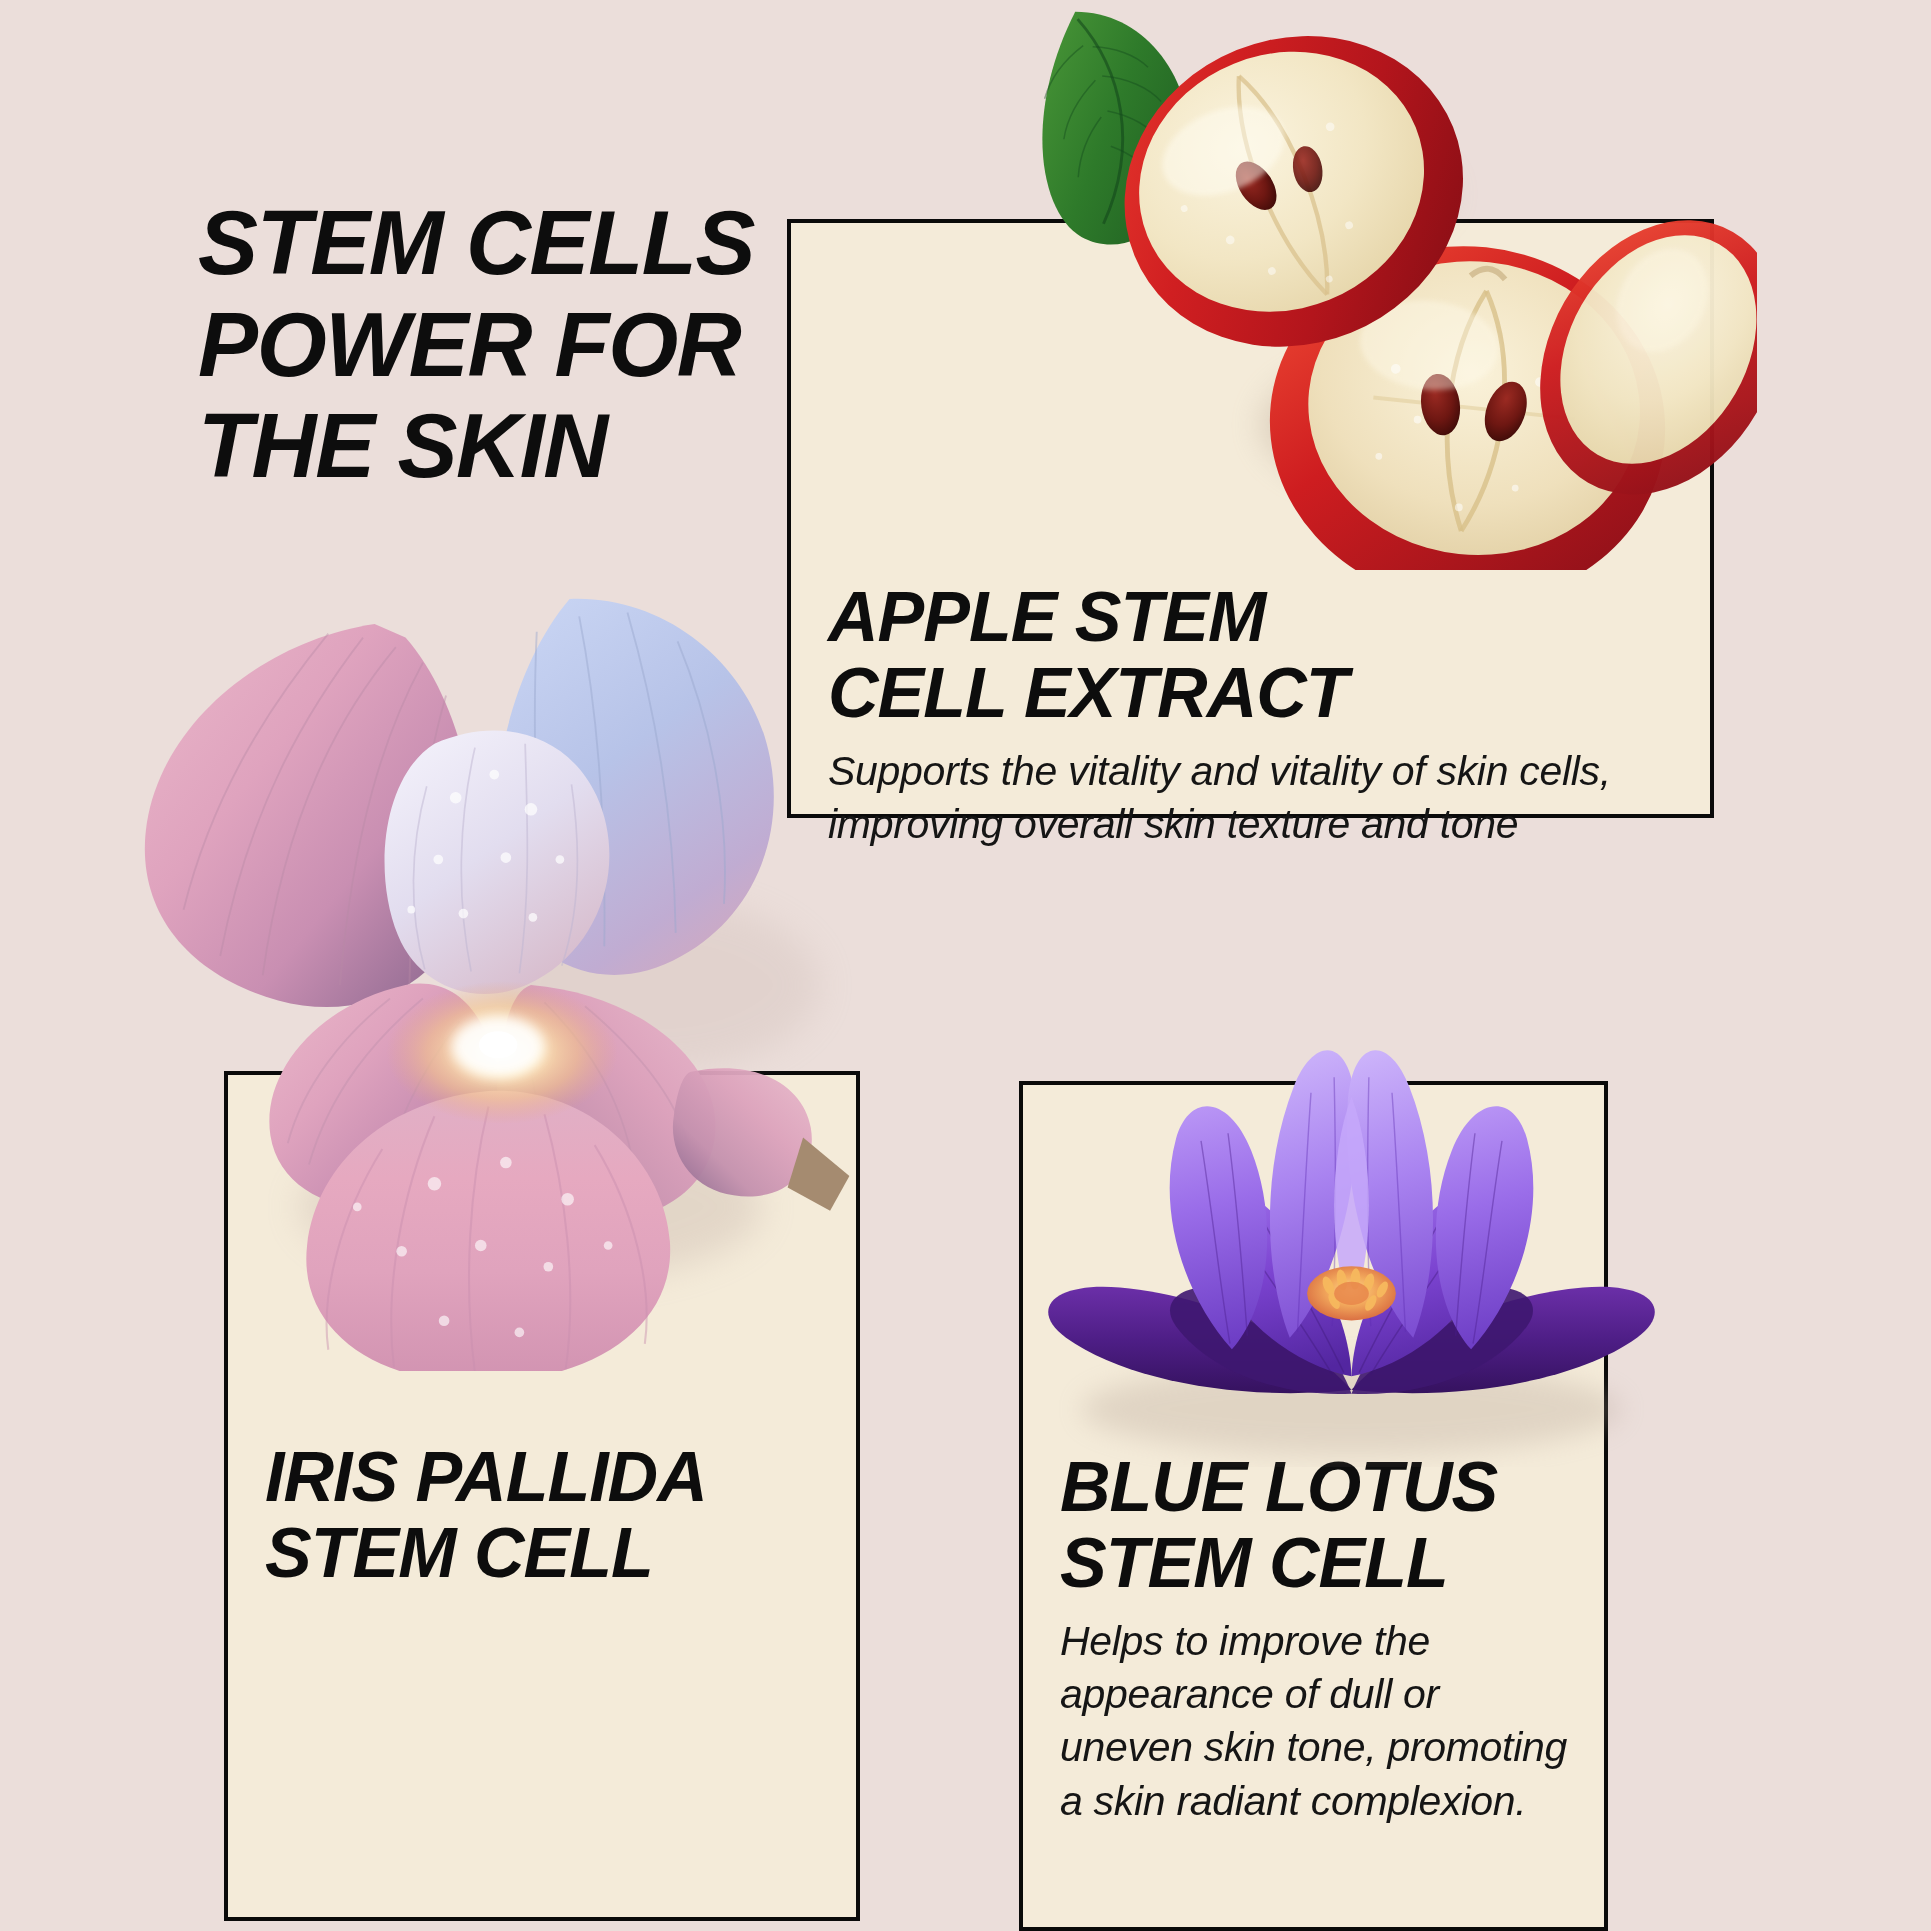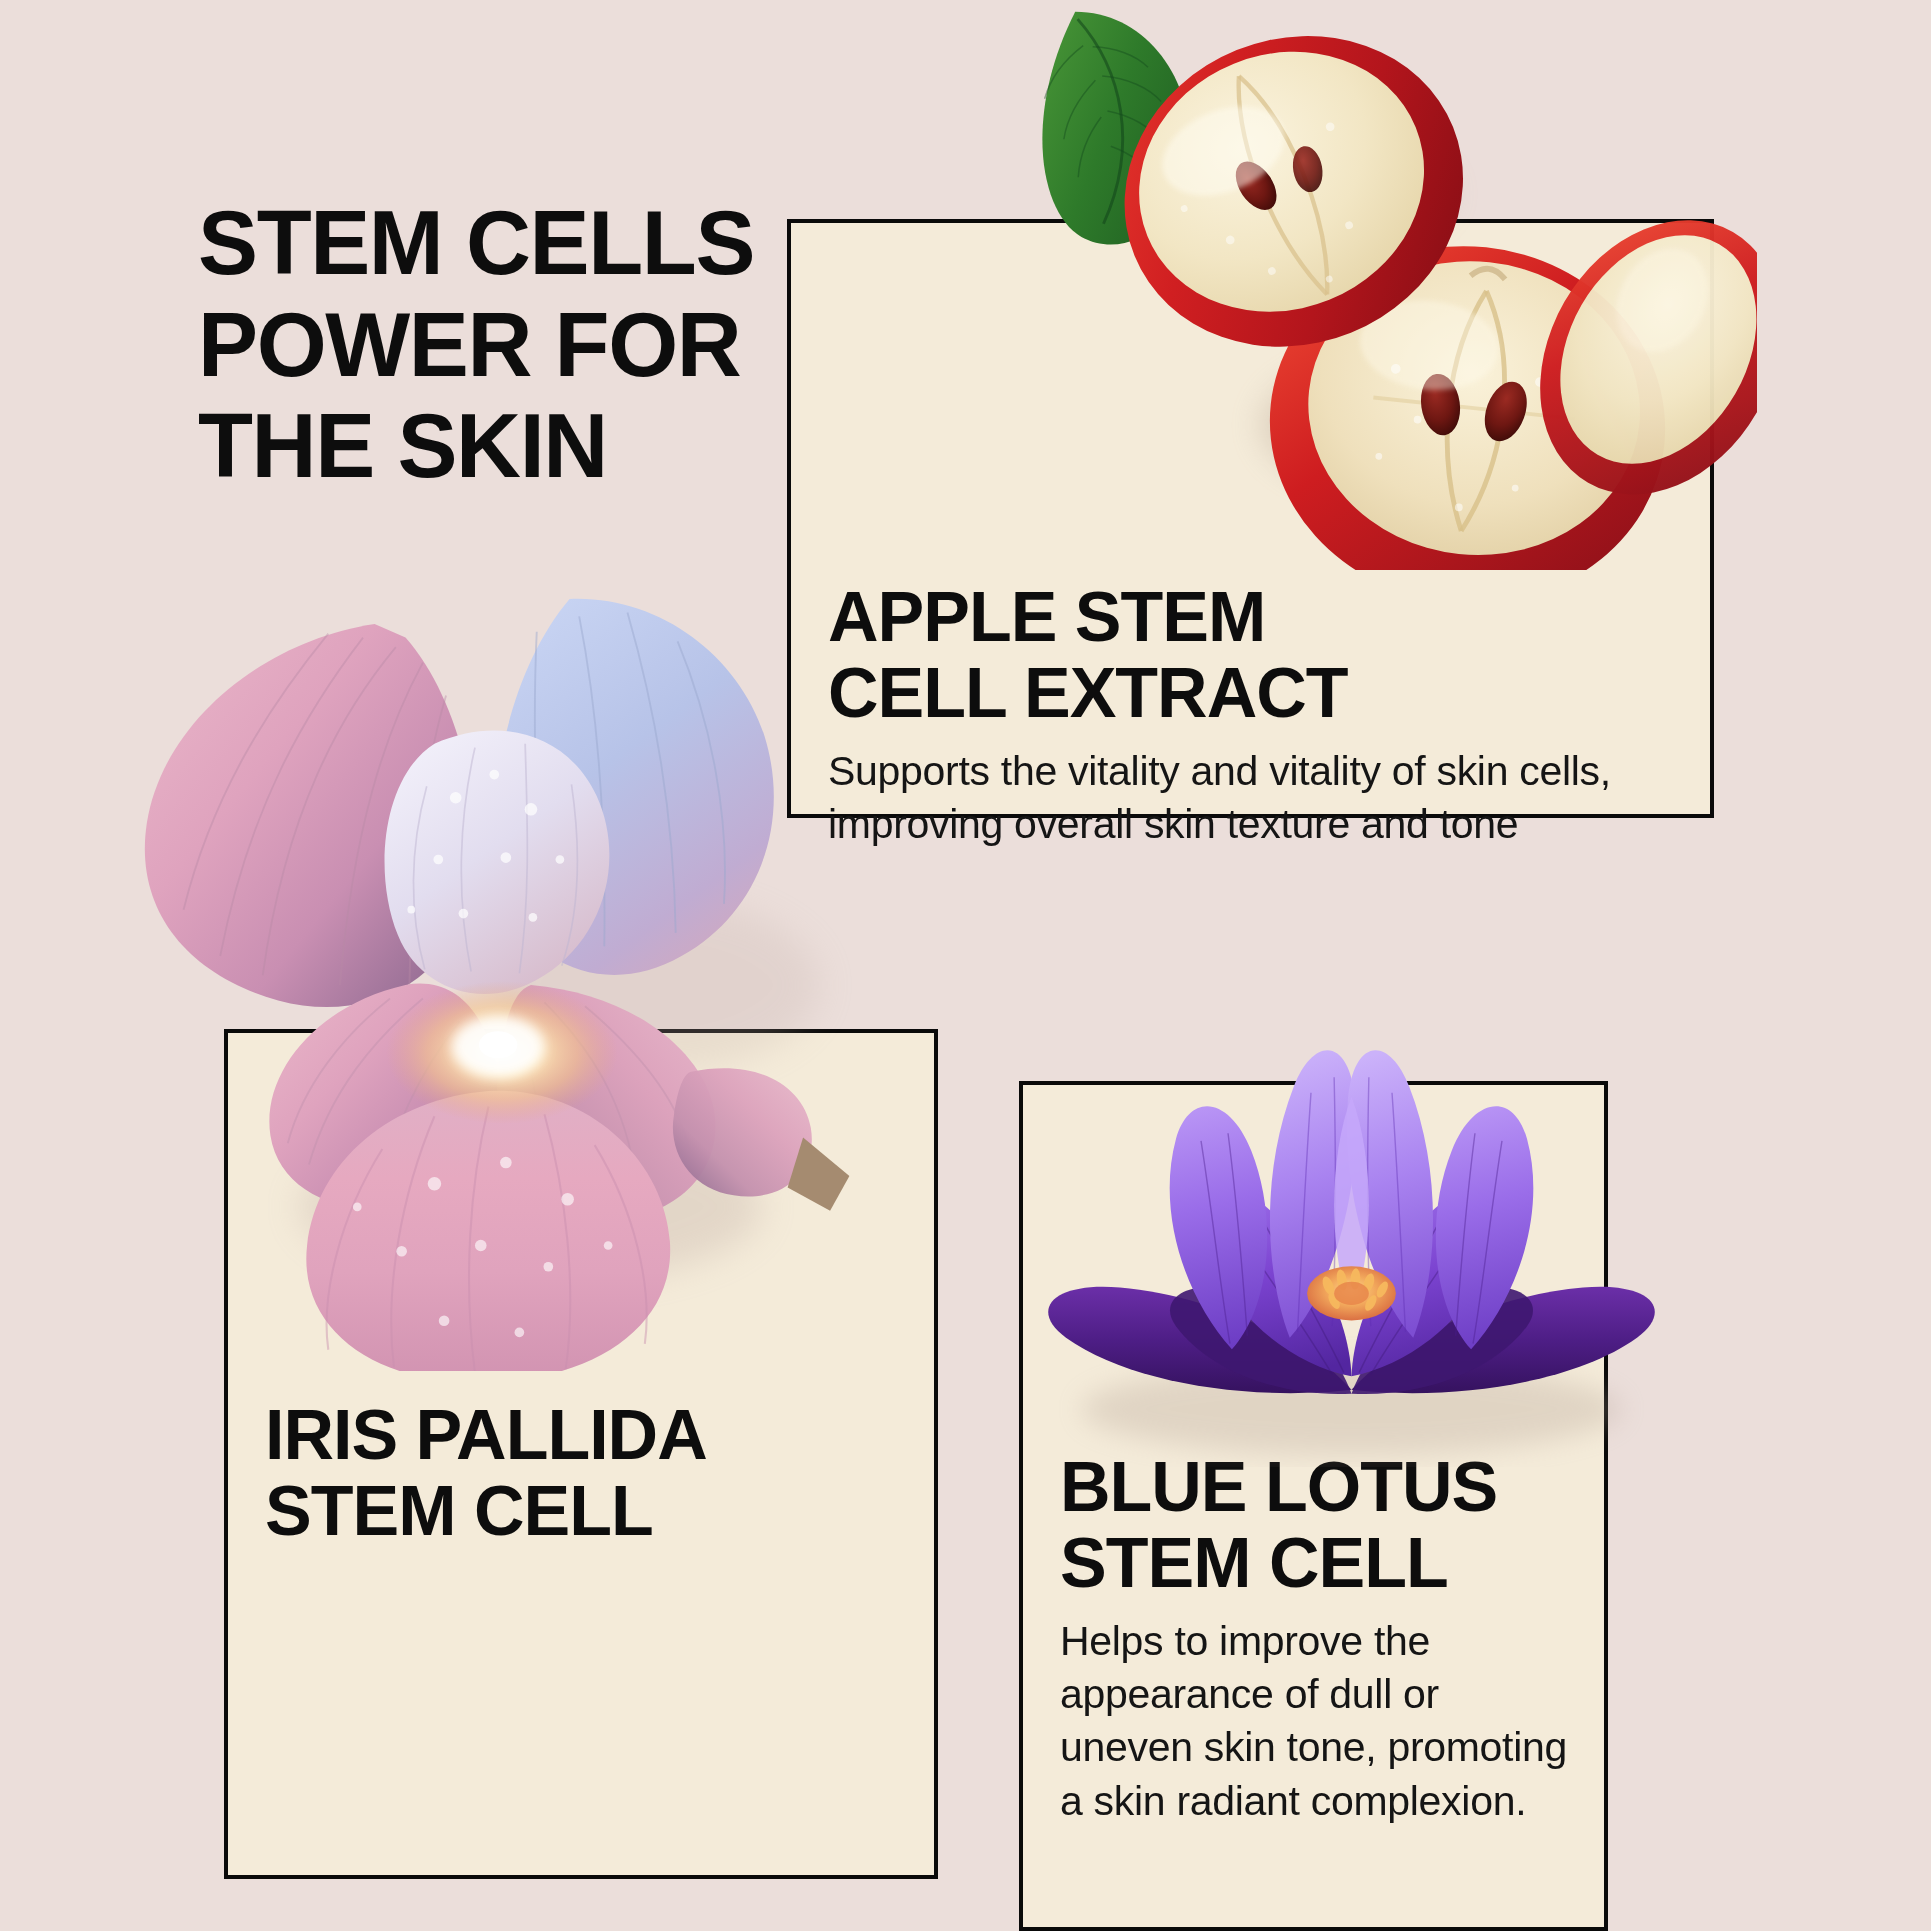--- a/index.html
+++ b/index.html
@@ -3,21 +3,21 @@
 <meta charset="utf-8">
 <style>
   * { margin:0; padding:0; box-sizing:border-box; }
   html,body { width:1931px; height:1931px; }
   body {
     background:#EBDEDA;
     font-family:"Liberation Sans", sans-serif;
     position:relative;
     overflow:hidden;
   }
-  .stage { position:absolute; inset:0; }
+  .stage { position:absolute; inset:0;font-style:italic; }
 
   
   .title {
     position:absolute;
     left:198px; top:193px;
     width:734px;
     font-size:90px;
     font-weight:700;
     line-height:1.13;
     letter-spacing:-1.4px;
@@ -26,21 +26,21 @@
     white-space:pre-line;
   }
 
   
   .card {
     position:absolute;
     background:#F4EBD9;
     border:4.8px solid #0A0A0A;
   }
   #card-apple { left:787px; top:219px;  width:927px; height:599px; }
-  #card-iris  { left:224px; top:1029px; width:714px; height:850px; }
+  #card-iris  { left:224px; top:1071px; width:636px; height:850px; }
   #card-lotus { left:1019px; top:1081px; width:589px; height:850px; }
 
   .card-text { position:absolute; left:0; right:0; padding:0 37px; }
   #card-apple .card-text { top:357px; }
   #card-iris  .card-text { top:365px; }
   #card-lotus .card-text { top:365px; }
 
   .card-title {
     font-size:70px;
     font-weight:700;

